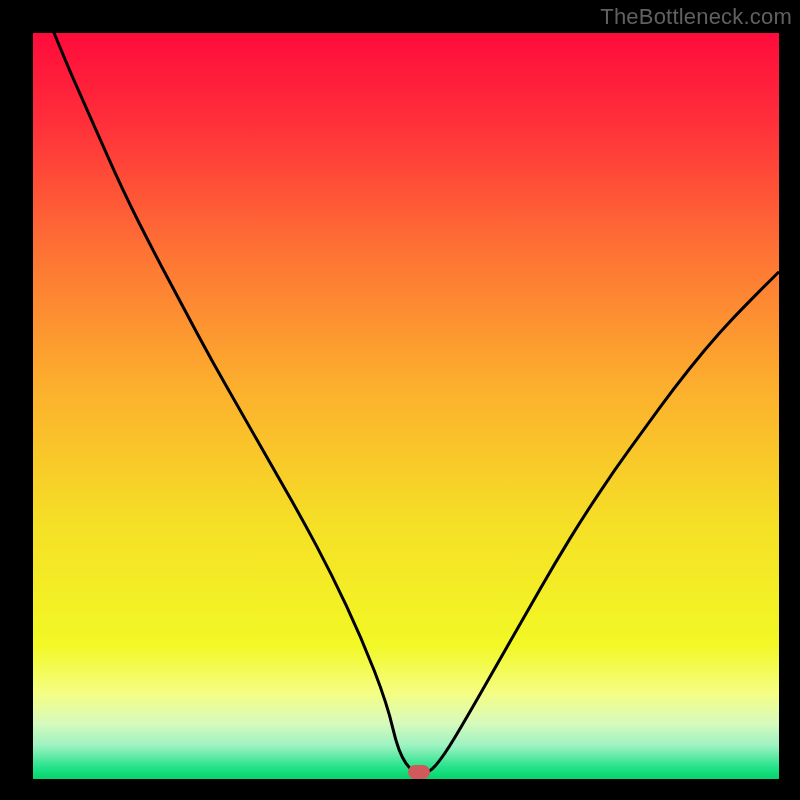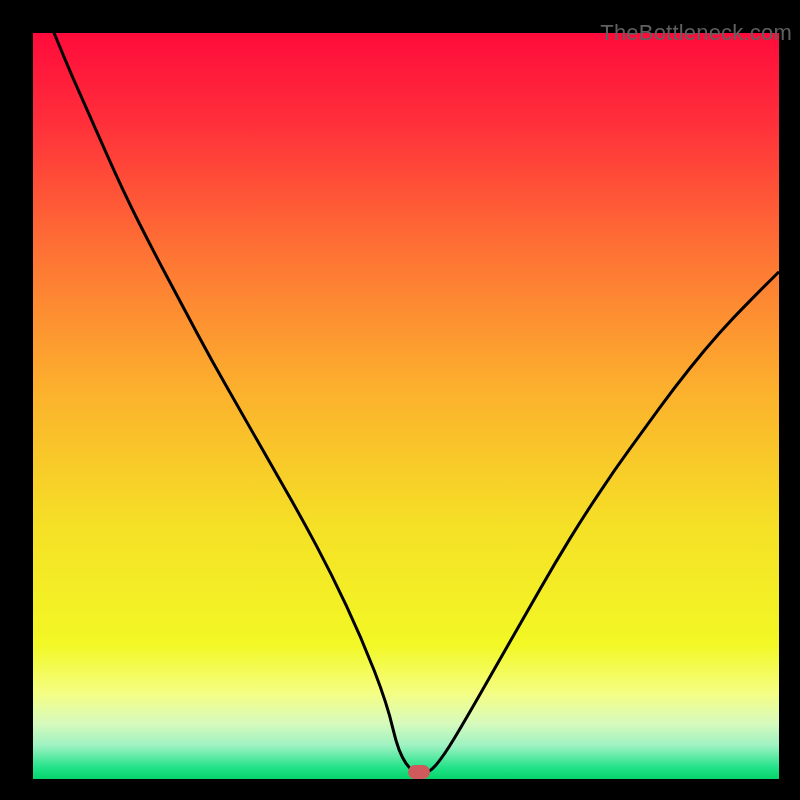--- a/index.html
+++ b/index.html
@@ -12,21 +12,21 @@
     font-family: Arial, Helvetica, sans-serif;
   }
   .frame {
     position: relative;
     width: 800px;
     height: 800px;
     background: #000;
   }
   .watermark {
     position: absolute;
-    top: 20px;
+    top: 4px;
     right: 8px;
     color: #606060;
     font-size: 22px;
     font-weight: 500;
     letter-spacing: 0.2px;
     z-index: 10;
   }
   .plot {
     position: absolute;
     left: 33px;

